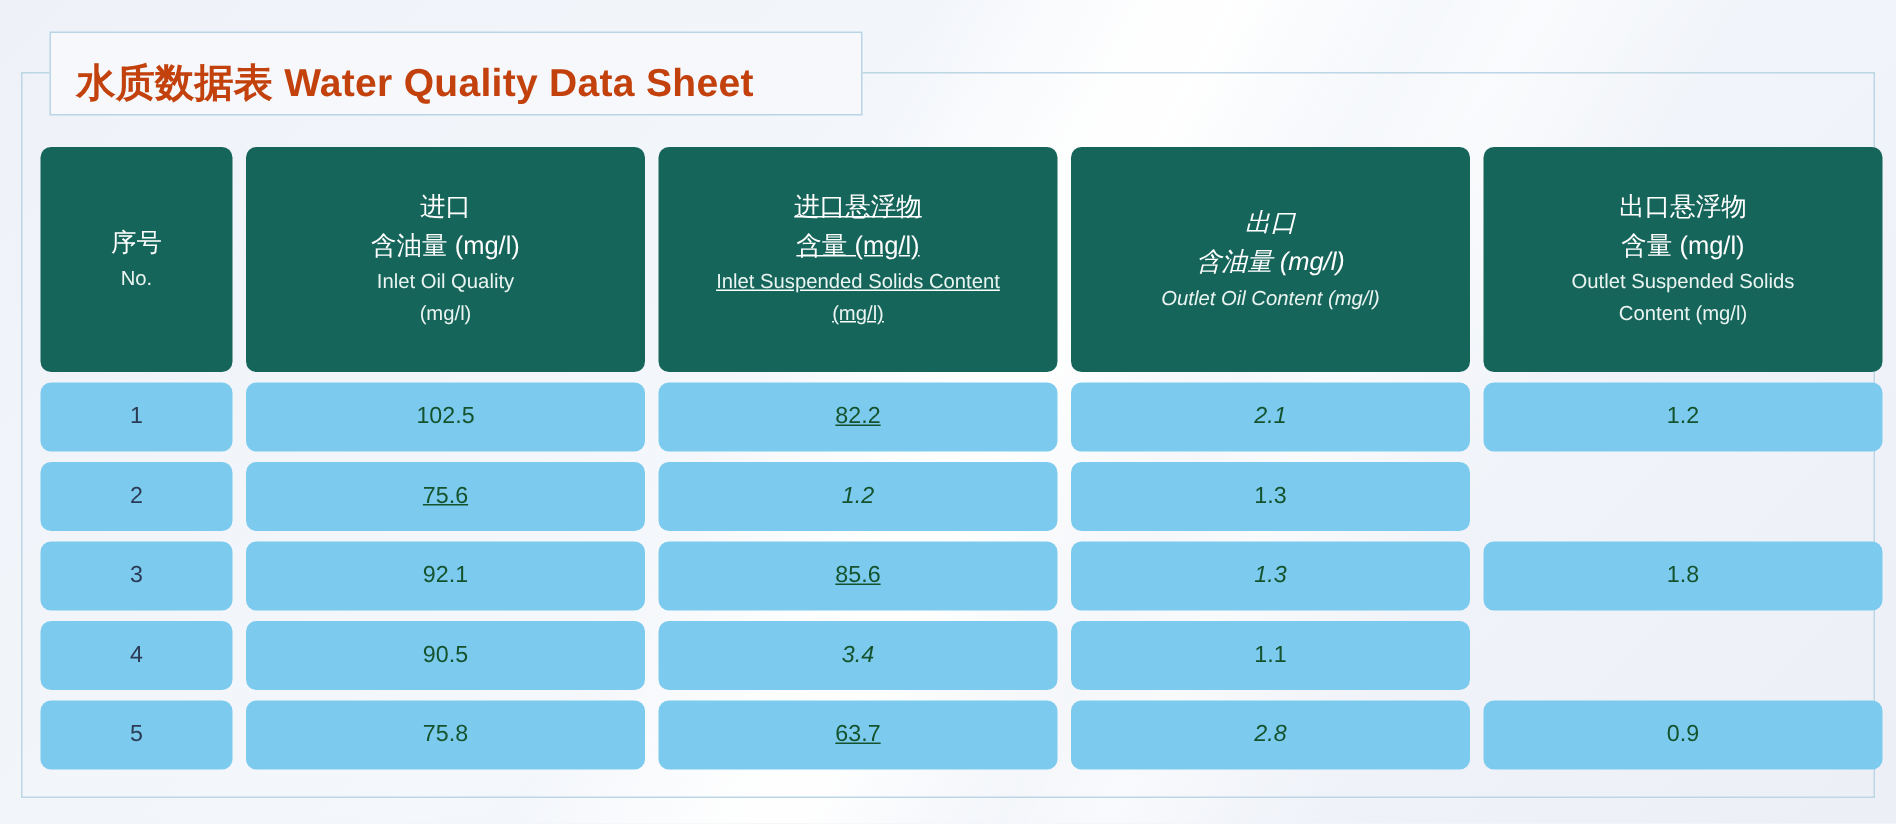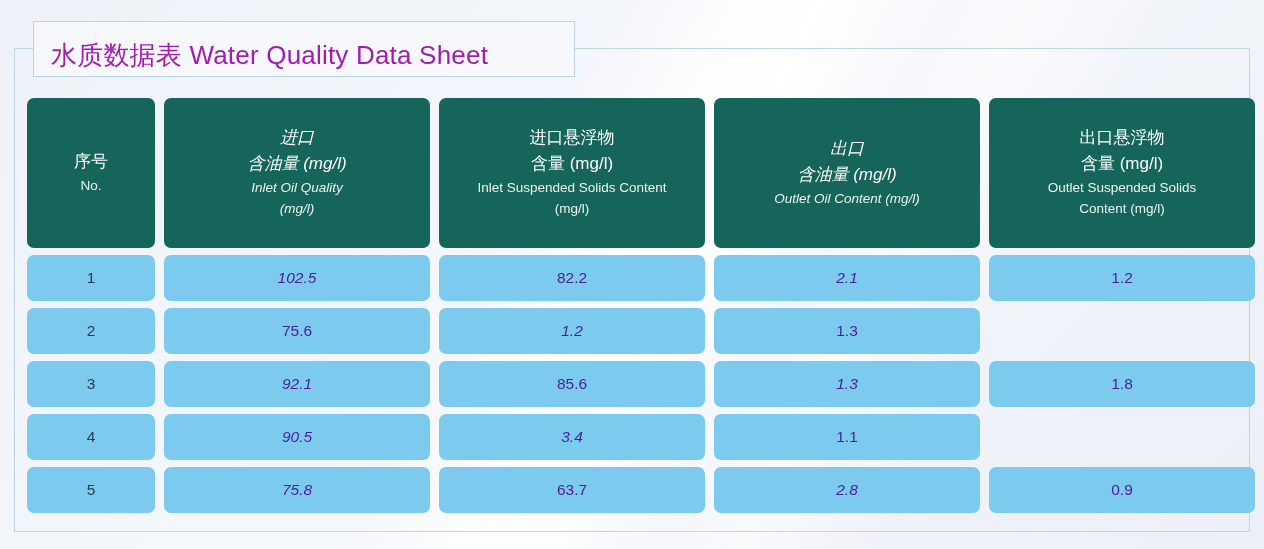--- a/index.html
+++ b/index.html
@@ -58,24 +58,24 @@
     height: 56px;
     border: 1px solid #b9d4e6;
     background: #f6f8fc;
     display: flex;
     align-items: center;
     padding-left: 17px;
     z-index: 3;
   }
   .title-text {
     font-size: 26px;
-    color: #a21caf;
+    color: #c2410c;
     letter-spacing: 0.2px;
     white-space: nowrap;
-    font-weight: 400;
+    font-weight: 700;
     margin-top: 12px;
   }
 
   
   .table {
     position: absolute;
     left: 27px;
     top: 98px;
     width: 1210px;
     z-index: 2;
@@ -83,22 +83,22 @@
 
   .row {
     display: flex;
     gap: 9px;
     margin-bottom: 7px;
   }
   .row:last-child { margin-bottom: 0; }
 
   
   .c0 { flex: 0 0 128px; }
-  .c1 { flex: 0 0 266px; font-style: italic; }
-  .c2 { flex: 0 0 266px; }
+  .c1 { flex: 0 0 266px; }
+  .c2 { flex: 0 0 266px; text-decoration: underline; }
   .c3 { flex: 0 0 266px; font-style: italic; }
   .c4 { flex: 0 0 266px; }
 
   .cell {
     border-radius: 7px;
     display: flex;
     flex-direction: column;
     align-items: center;
     justify-content: center;
     text-align: center;
@@ -122,21 +122,21 @@
     font-size: 13.5px;
     line-height: 1.35;
     color: #eaf4f1;
     font-weight: 400;
   }
 
   
   .data-row .cell {
     background: #7ccbef;
     height: 46px;
-    color: #4c1d95;
+    color: #14532d;
     font-size: 15.5px;
     font-weight: 400;
   }
   .data-row .cell.idx { color: #2b3b55; }
 </style>
 </head>
 <body>
 
 <div class="bg"></div>
 

